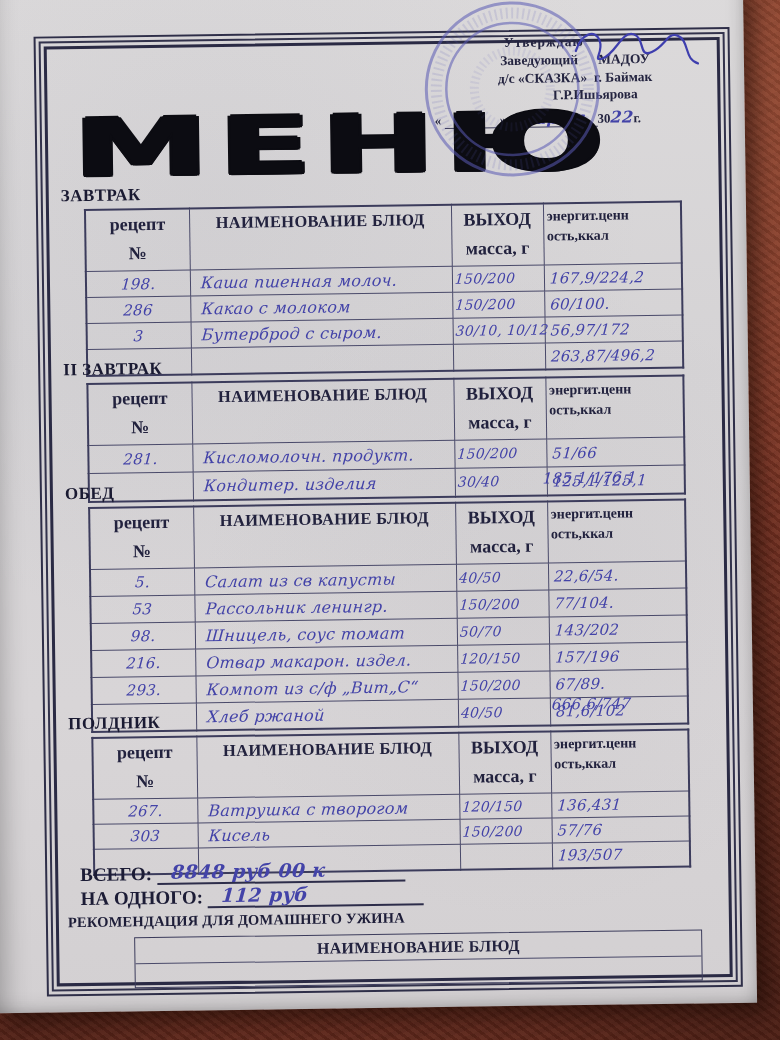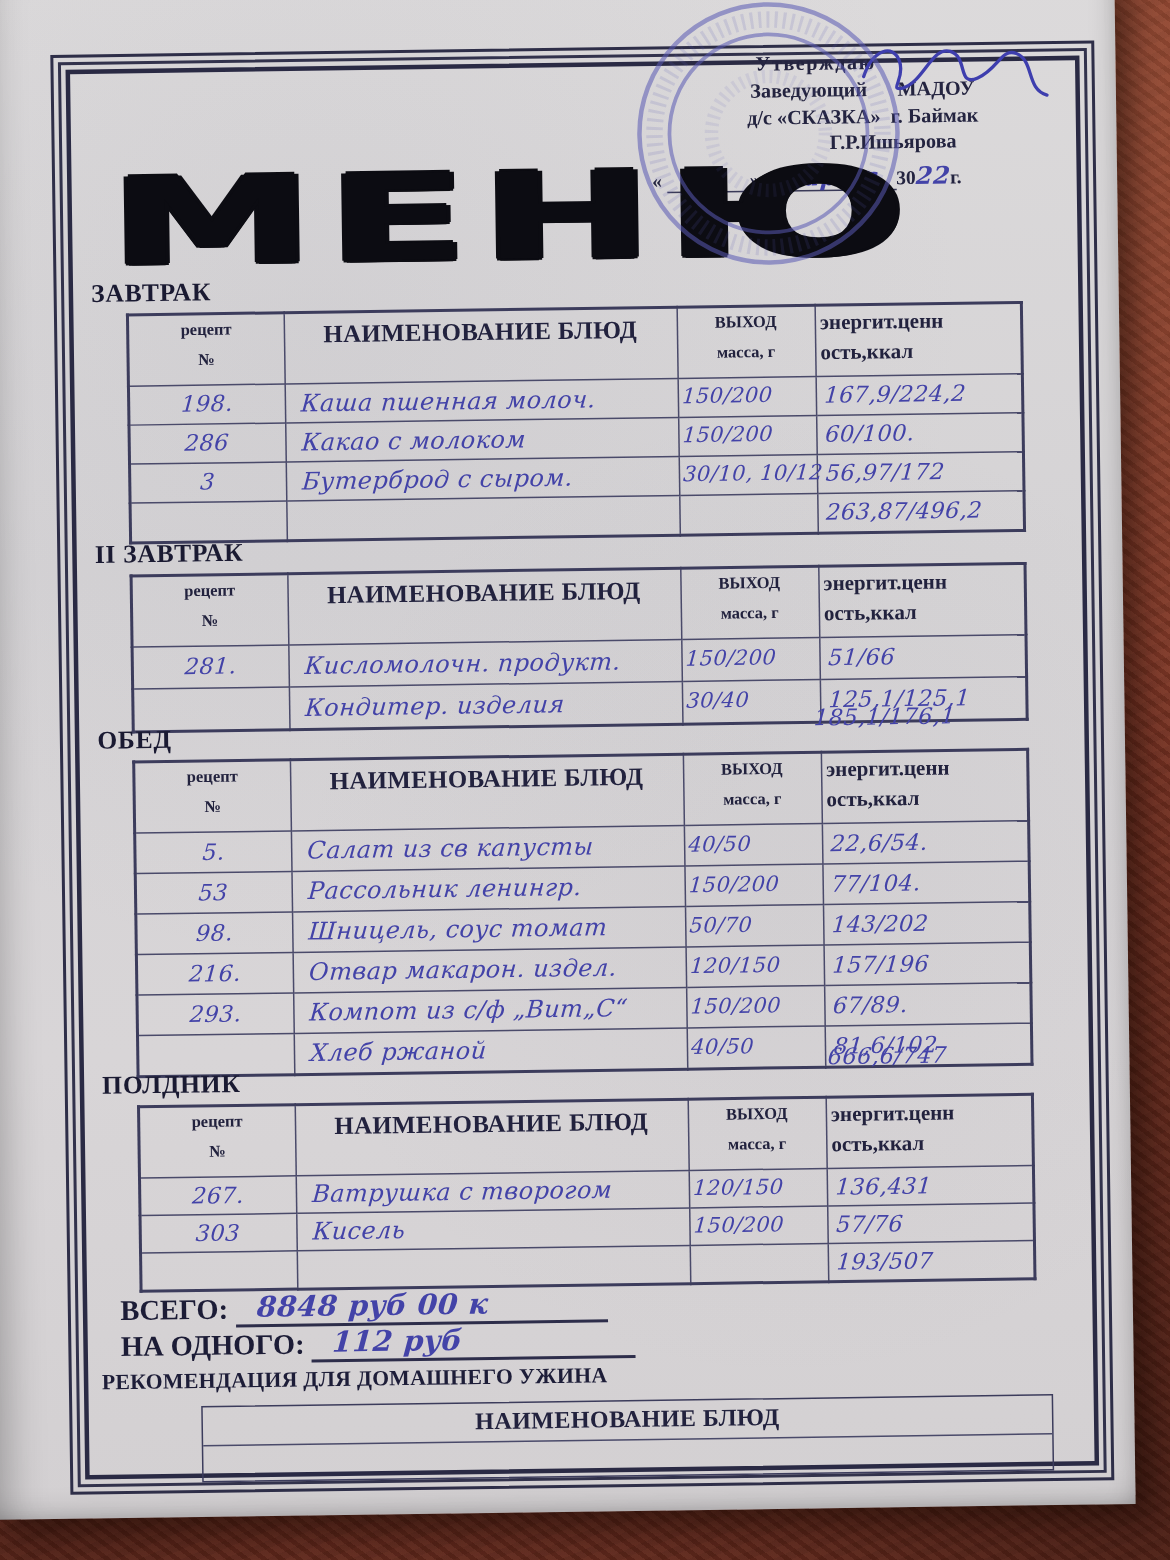--- a/index.html
+++ b/index.html
@@ -50,21 +50,21 @@
     text-shadow:1.6px 0 0 #0c0c12,-1.6px 0 0 #0c0c12,0 1.4px 0 #0c0c12,0 -1.4px 0 #0c0c12,1.2px 1.2px 0 #0c0c12,-1.2px 1.2px 0 #0c0c12;
   }
 
   
   .section{position:absolute;left:77px;width:632px;}
   .s1{top:196px;} .s2{top:370px;} .s3{top:494px;} .s4{top:724px;}
   .section-label{font-size:17px;font-weight:bold;letter-spacing:.5px;color:#1a1a32;margin-bottom:3px;}
   .menu-table{border-collapse:collapse;table-layout:fixed;width:596px;margin-left:23px;border:2px solid #3c3c5c;}
   .menu-table col.w1{width:104px;} .menu-table col.w2{width:262px;} .menu-table col.w3{width:92px;} .menu-table col.w4{width:138px;}
   .menu-table th,.menu-table td{border:1px solid #4a4a6a;padding:0 4px;vertical-align:top;}
-  .menu-table th{font-size:11px;font-weight:bold;color:#22223e;padding-top:4px;padding-bottom:6px;}
+  .menu-table th{font-size:18px;font-weight:bold;color:#22223e;padding-top:4px;padding-bottom:6px;}
   th.c-num,th.c-out{text-align:center;}
   th.c-dish{text-align:center;font-size:16.5px;letter-spacing:.3px;}
   th.c-energy{text-align:left;font-size:14px;padding-left:3px;}
   .th-gap{margin-top:8px;} .th-gap2{margin-top:4px;}
   .menu-table td{height:25px;vertical-align:middle;overflow:visible;white-space:nowrap;}
   td.c-num{text-align:center;}
   td.c-dish{padding-left:10px;}
   td.c-out{padding-left:2px;font-size:14px;}
   td.c-energy{padding-left:5px;}
   .s2 .menu-table td{height:27px;} .s3 .menu-table td{height:26px;} .s4 .menu-table td{height:24px;}

